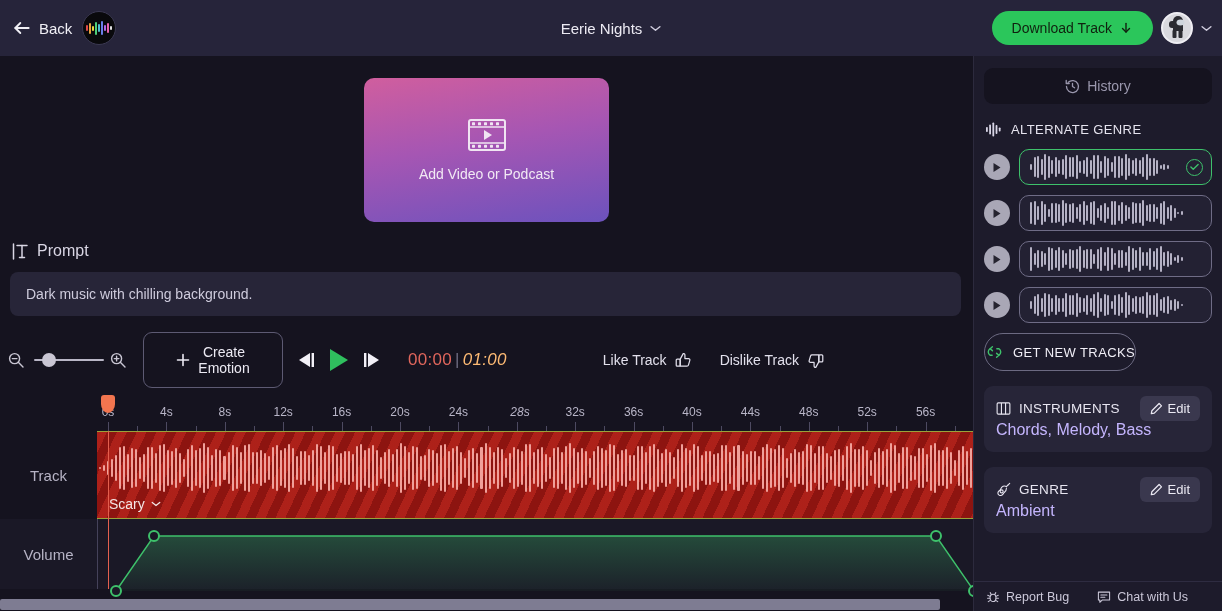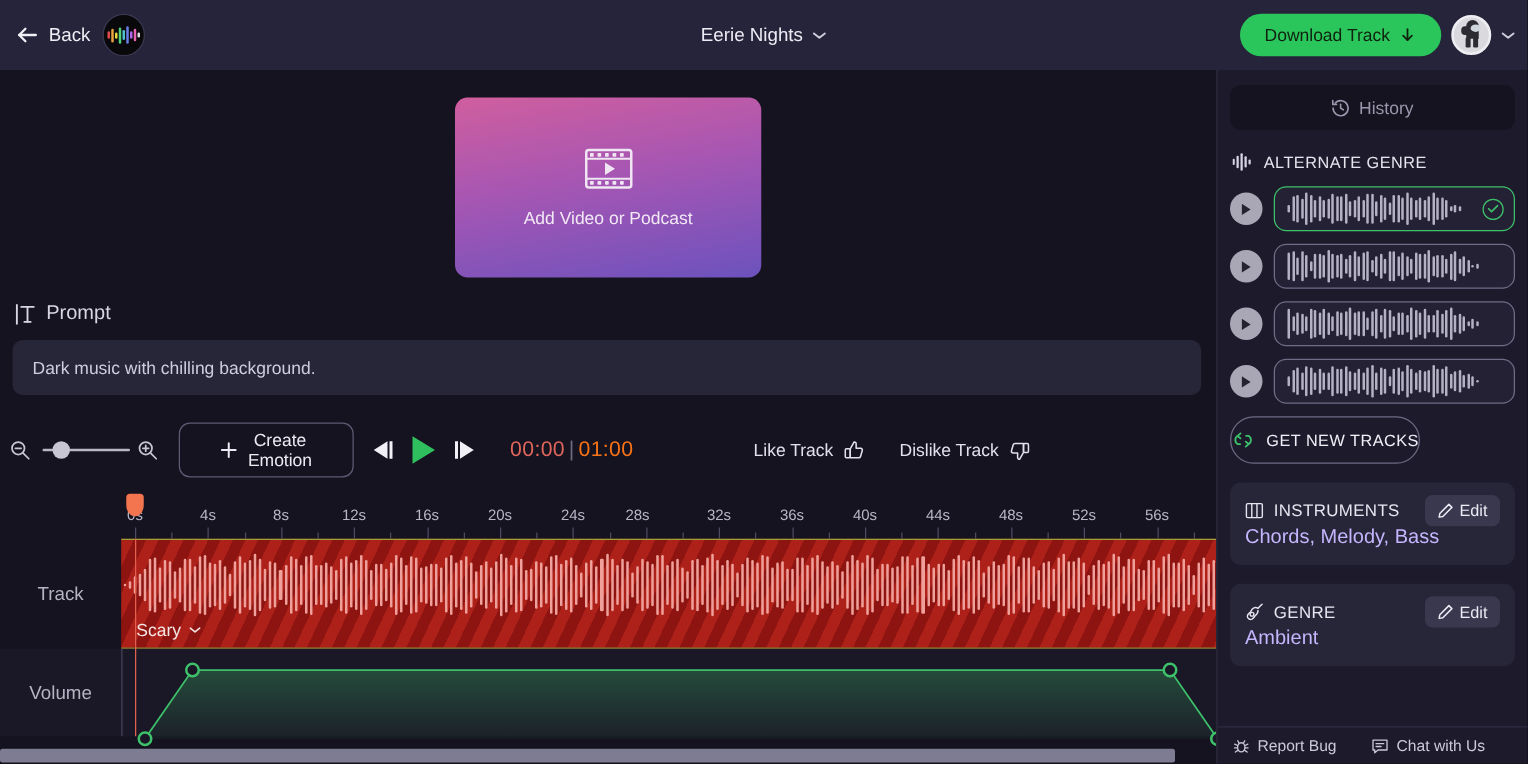--- a/index.html
+++ b/index.html
@@ -87,34 +87,34 @@
     margin-top: 13px; height: 62px; display: flex; align-items: center;
     gap: 0px; padding-left: 8px;
   }
   .zoomslider { display: flex; align-items: center; gap: 6px; width: 118px;}
   .zs-track { position: relative; flex: 1; height: 14px; display:flex; align-items:center; }
   .zs-line { position: absolute; left: 4px; right: 0; height: 2px; background: #b9b6c6; border-radius:2px;}
   .zs-knob { position: absolute; left: 12px; width: 14px; height: 14px; border-radius: 50%; background: #c9c6d3; cursor: grab;}
 
   .pill-btn {
     border: 1px solid #5d5a73; border-radius: 9px; background: transparent;
-    color: #eceaf3; height: 44px; display: flex; align-items: center;
+    color: #eceaf3; height: 56px; display: flex; align-items: center;
     justify-content: center; gap: 8px; cursor: pointer; font-family: inherit;
     font-size: 14px; line-height: 1.15;
   }
   #create-emotion-button { width: 140px; margin-left: 17px; }
   #select-recompose-button { width: 164px; margin-left: 21px; }
   .pill-btn .two { text-align: center; }
 
   .transport { display: flex; align-items: center; gap: 12px; margin-left: 13px; }
   .tbtn { cursor: pointer; display:block; }
   .time { margin-left: 14px; font-size: 17px; letter-spacing: .3px; }
   .time .cur { color: #e0665c; }
   .time .sep { color: #6e6b80; margin: 0 3px; }
-  .time .tot { color: #f97316; }
+  .time .tot { color: #fdba74; font-style: italic; }
 
   .ld { display: flex; align-items: center; gap: 8px; color: #e2e0ec; font-size: 14px; cursor: pointer; }
   #like-track-button { margin-left: 96px; }
   #dislike-track-button { margin-left: 28px; }
 
   
   .timeline { position: relative; margin-top: 4px; }
   .ruler {
     position: relative; height: 36px; margin-left: 97px; width: 876px;
     background: #15131f; overflow: hidden;
@@ -446,21 +446,21 @@
         <div class="tick minor" style="left: 799.4px;"></div>
         <div class="tick major" style="left: 828.6px;"></div>
         <div class="tick minor" style="left: 857.8px;"></div>
         <div class="tlabel" style="left: 11px;">0s</div>
         <div class="tlabel" style="left: 69.4px;">4s</div>
         <div class="tlabel" style="left: 127.8px;">8s</div>
         <div class="tlabel" style="left: 186.2px;">12s</div>
         <div class="tlabel" style="left: 244.6px;">16s</div>
         <div class="tlabel" style="left: 303px;">20s</div>
         <div class="tlabel" style="left: 361.4px;">24s</div>
-        <div class="tlabel" style="left: 413px;">28s</div>
+        <div class="tlabel" style="left: 423px; font-style: italic;">28s</div>
         <div class="tlabel" style="left: 478.2px;">32s</div>
         <div class="tlabel" style="left: 536.6px;">36s</div>
         <div class="tlabel" style="left: 595px;">40s</div>
         <div class="tlabel" style="left: 653.4px;">44s</div>
         <div class="tlabel" style="left: 711.8px;">48s</div>
         <div class="tlabel" style="left: 770.2px;">52s</div>
         <div class="tlabel" style="left: 828.6px;">56s</div>
       </div>
     <div class="playhead-flag" id="ph-flag" style="left: 108px;"></div>
     <div class="playhead-line" id="ph-line" style="left: 108px; height: 158px;"></div>

